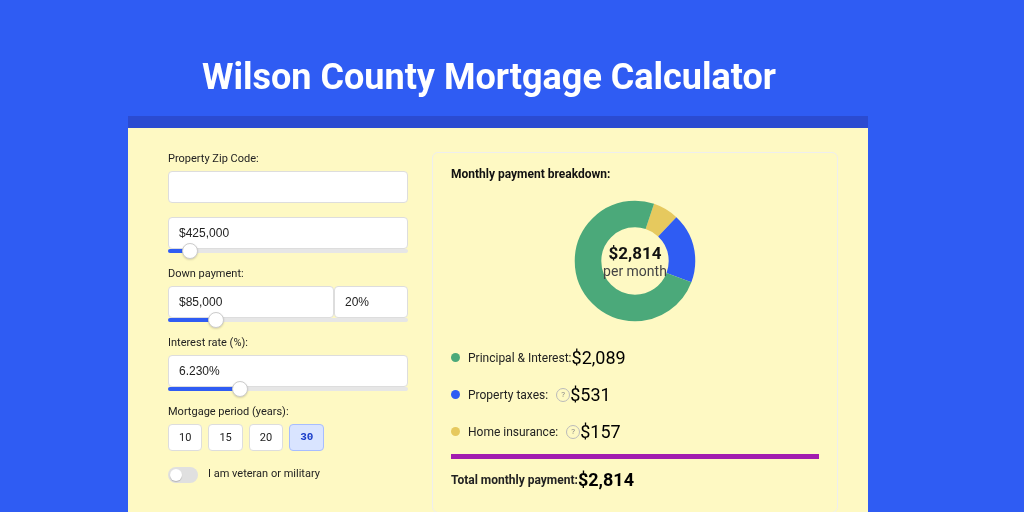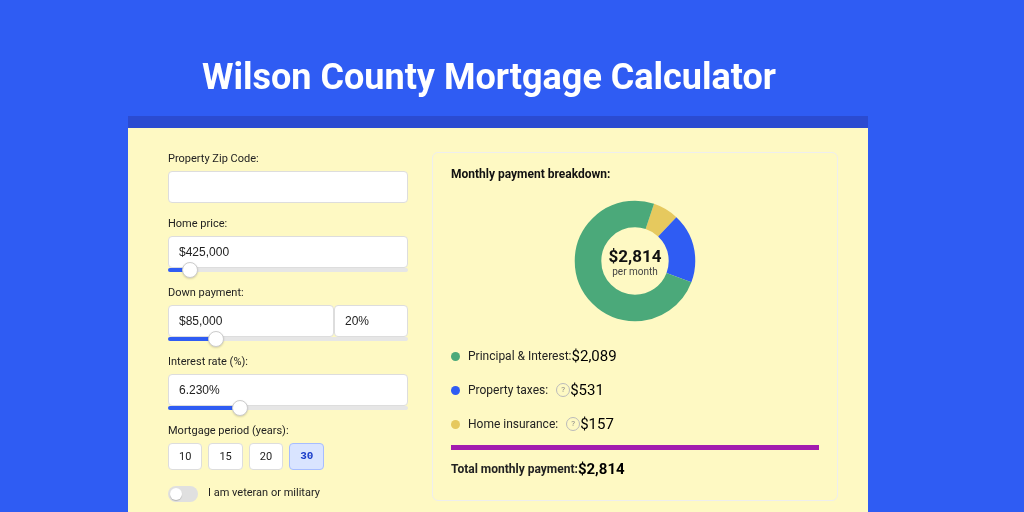--- a/index.html
+++ b/index.html
@@ -179,21 +179,21 @@
     flex-direction: column;
     justify-content: center;
     align-items: center;
   }
   .donut-val {
     font-size: 17px;
     font-weight: 700;
     color: #111;
   }
   .donut-sub {
-    font-size: 10px;
+    font-size: 14px;
     color: #444;
   }
   .legend-row {
     display: flex;
     align-items: center;
     justify-content: flex-start;
     padding: 8px 0;
   }
   .legend-left {
     display: flex;
@@ -202,21 +202,21 @@
     font-size: 12px;
     color: #222;
   }
   .dot {
     width: 9px;
     height: 9px;
     border-radius: 50%;
     display: inline-block;
   }
   .legend-val {
-    font-size: 15px;
+    font-size: 18px;
     color: #000;
   }
   .legend-sep {
     border-top: 5px solid #a21caf;
     margin-top: 4px;
     padding-top: 10px;
   }
   .legend-total .legend-left, .legend-total .legend-val {
     font-weight: 700;
   }
@@ -243,21 +243,20 @@
   <div class="card">
 
     <div class="left-col">
 
       <div class="field">
         <div class="lbl">Property Zip Code:</div>
         <input class="input" value="" style="">
       </div>
 
       <div class="field">
-        <div class="lbl">Home price:</div>
         <input class="input" value="$425,000" style="">
         <div class="slider-track">
           <div class="slider-fill" id="hp-fill" style="width: 9%;"></div>
           <div class="slider-handle" id="hp-handle" style="left: 9%;"></div>
         </div>
       </div>
 
       <div class="field">
         <div class="lbl">Down payment:</div>
         <div class="dp-row">

